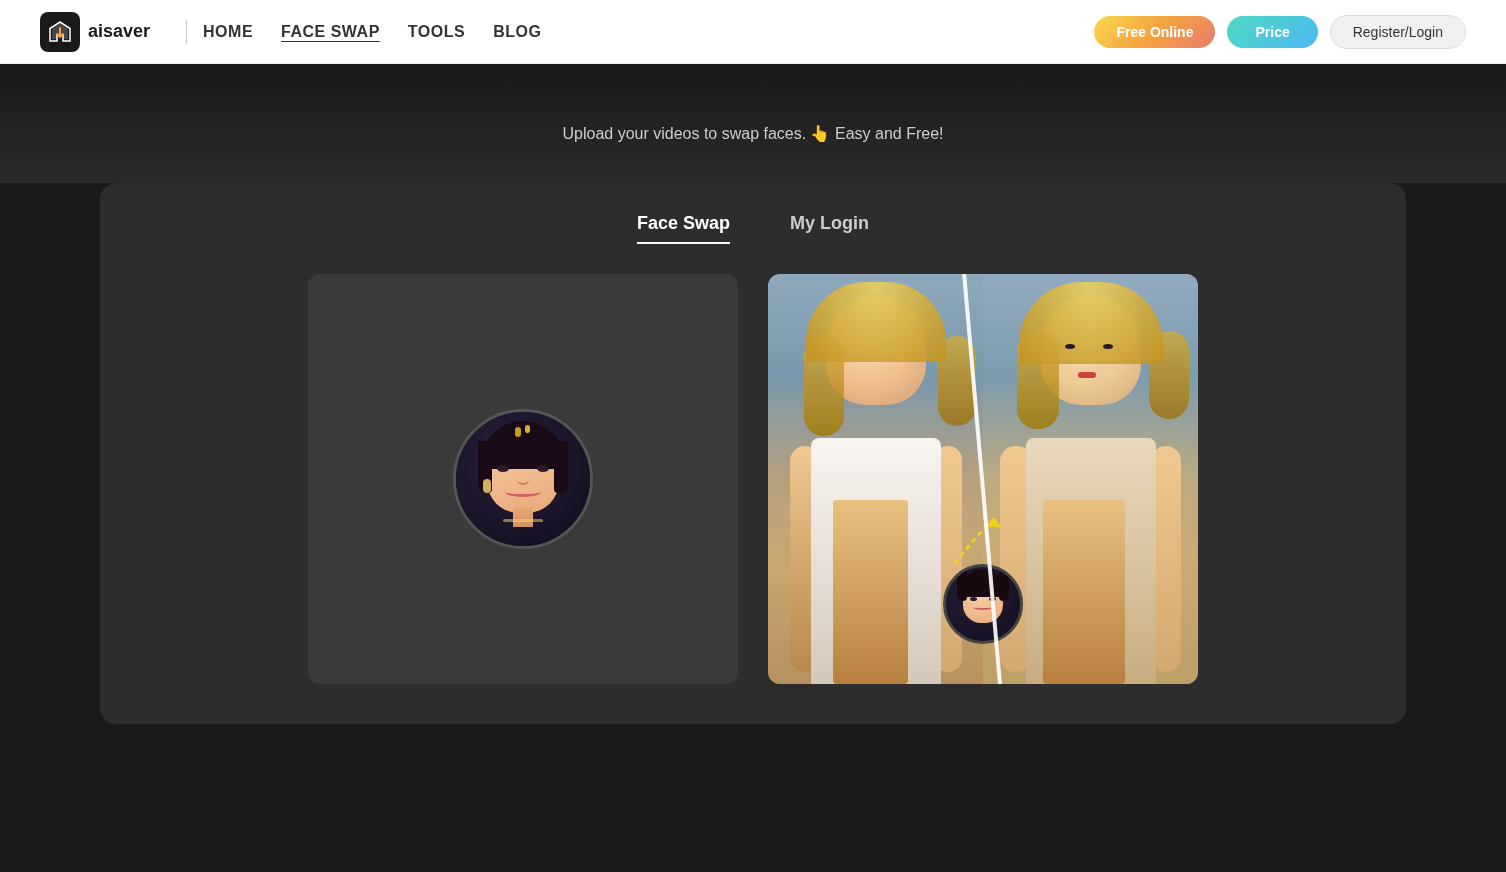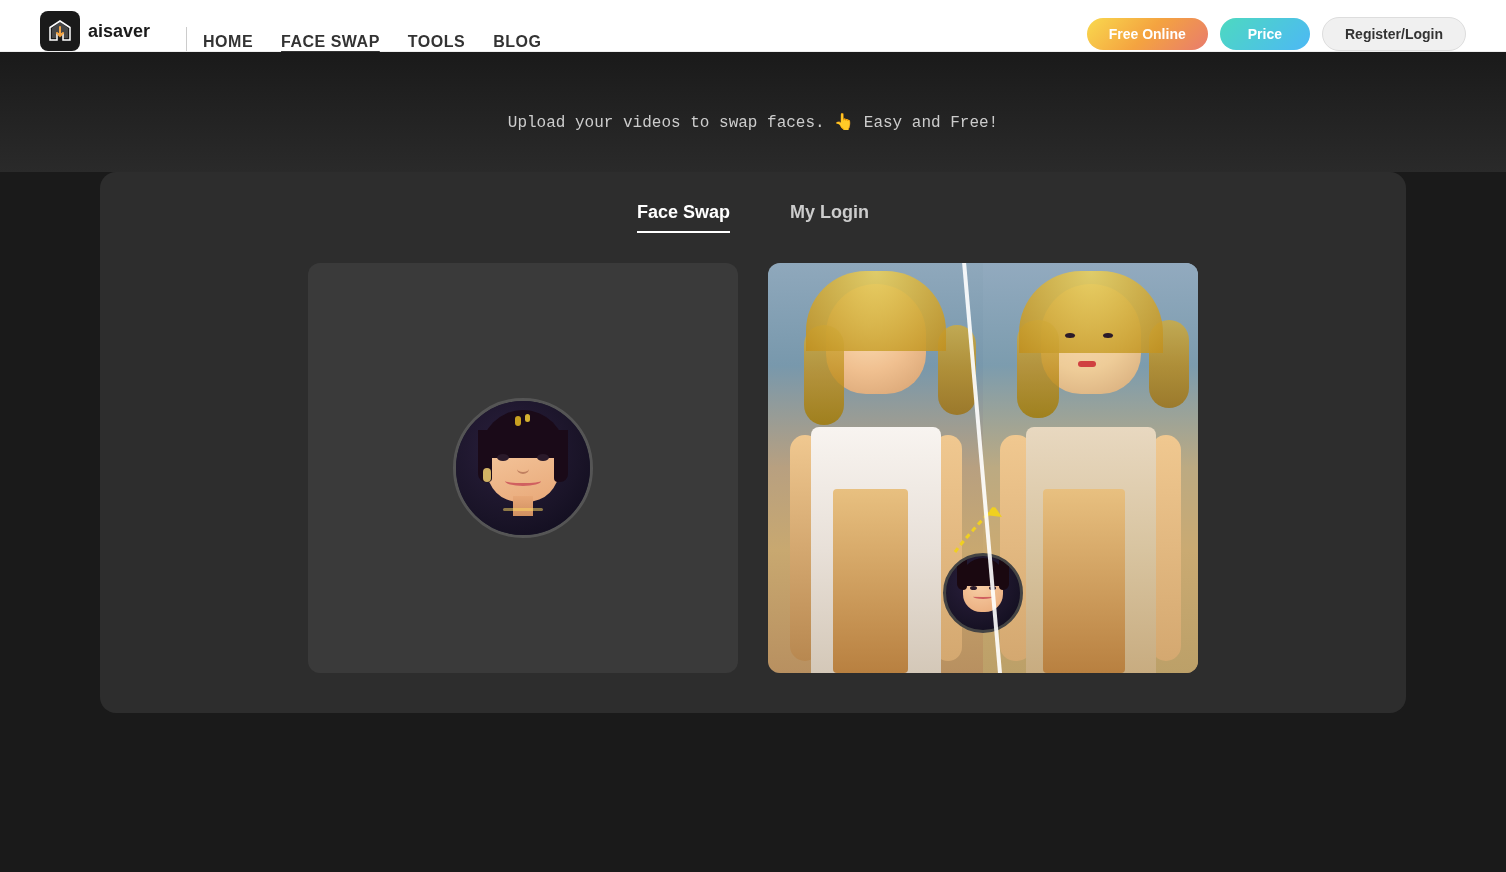--- a/index.html
+++ b/index.html
@@ -9,23 +9,23 @@
       color: #fff;
       width: 1506px;
       min-height: 872px;
       overflow-x: hidden;
     }
 
     
     .navbar {
       background: #fff;
       display: flex;
-      align-items: flex-end;
+      align-items: center;
       padding: 0 40px;
-      height: 52px;
+      height: 64px;
       border-bottom: 1px solid #eee;
       position: relative;
       z-index: 10;
     }
     .navbar-logo {
       display: flex;
       align-items: center;
       gap: 8px;
       margin-right: 20px;
     }
@@ -97,42 +97,41 @@
       font-weight: 600;
       cursor: pointer;
     }
     .btn-register {
       background: #f0f0f0;
       color: #333;
       border: 1px solid #ddd;
       border-radius: 20px;
       padding: 8px 22px;
       font-size: 14px;
-      font-weight: 700;
+      font-weight: 400;
       cursor: pointer;
     }
 
     
     .hero {
       text-align: center;
       padding: 60px 20px 40px;
       background: linear-gradient(180deg, #1a1a1a 0%, #2a2a2a 100%);
     }
     .hero-title {
       font-size: 56px;
       font-weight: 700;
       color: #fff;
       letter-spacing: -0.5px;
       margin-bottom: 16px;
     }
     .hero-subtitle {
       font-size: 16px;
       color: #ccc;
       margin-bottom: 0;
-      font-family: Liberation Mono, monospace;
     }
 
     
     .main-content {
       background: #2d2d2d;
       border-radius: 16px;
       margin: 0 100px;
       padding: 30px 40px 40px;
     }
 

